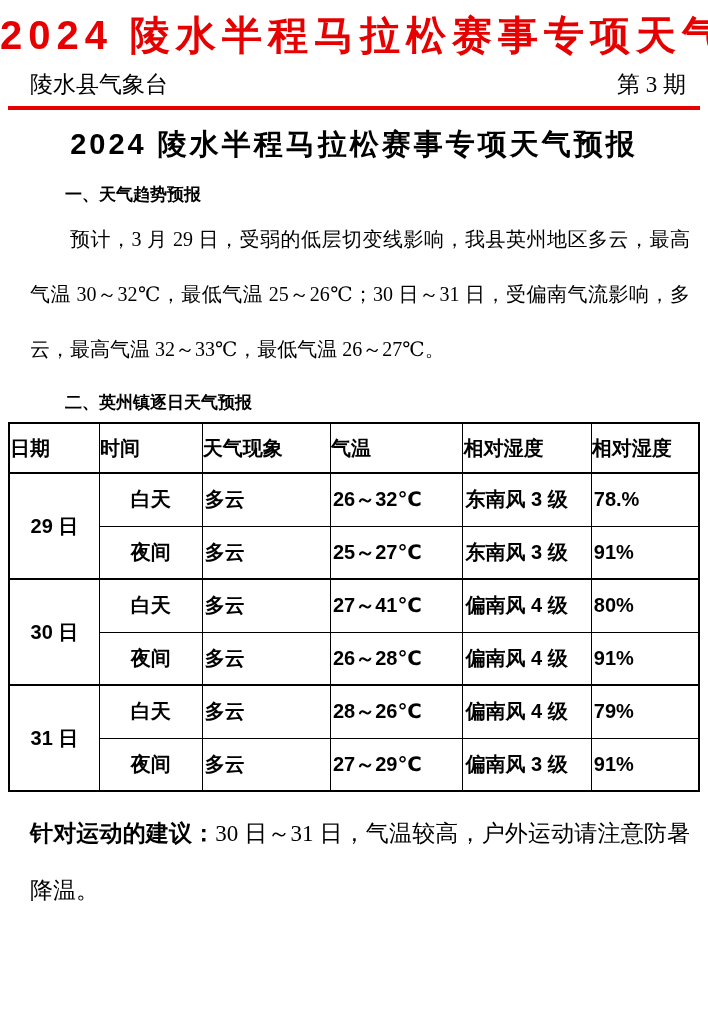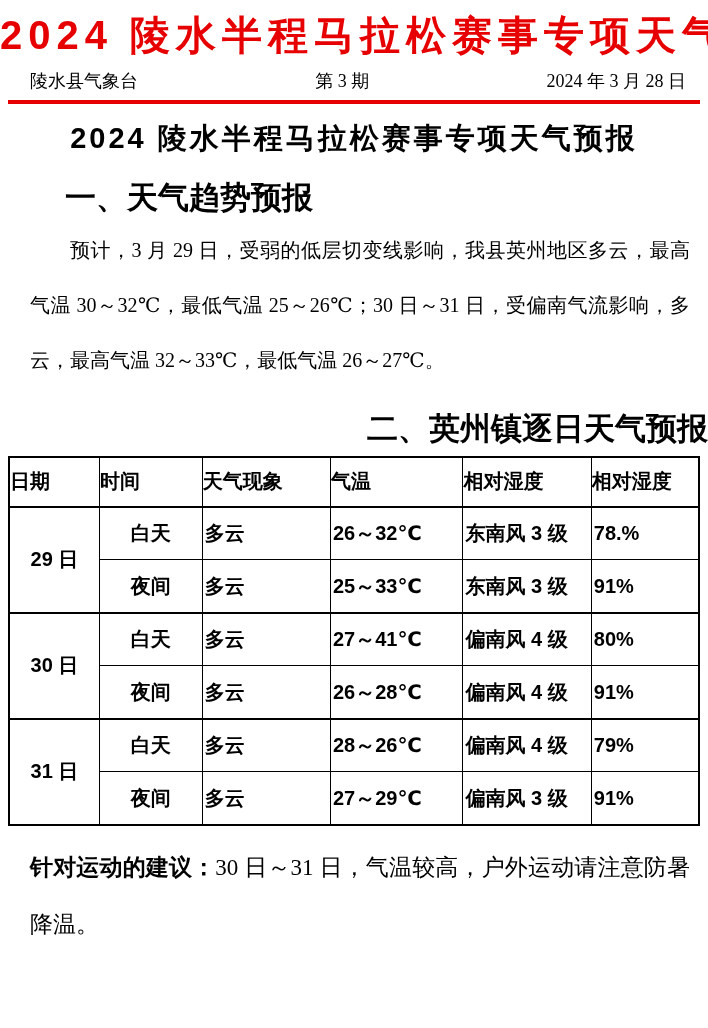--- a/index.html
+++ b/index.html
@@ -17,46 +17,46 @@
     font-weight: bold;
     font-size: 40px;
     letter-spacing: 6px;
     text-align: center;
     line-height: 1.15;
     white-space: nowrap;
   }
   .masthead-row {
     display: flex; justify-content: space-between; align-items: baseline;
     padding: 0 22px 0 30px; margin-top: 13px;
-    font-size: 18px; line-height: 1.2;
+    font-size: 23px; line-height: 1.2;
   }
   .red-rule {
     height: 4px; background: #e60000;
     margin: 7px 8px 0 8px;
   }
 
   .doc-title {
     margin-top: 17px;
     text-align: center;
     font-family: "Liberation Sans", "DejaVu Sans", sans-serif;
     font-weight: 600;
     font-size: 29px;
     letter-spacing: 3px;
     line-height: 1.2;
   }
 
   .section-heading {
     font-family: "Liberation Sans", "DejaVu Sans", sans-serif;
     font-weight: bold;
-    font-size: 31px;
+    font-size: 17px;
     margin-left: 65px;
     line-height: 1.2;
   }
   .s1 { margin-top: 24px; }
-  .s2 { margin-top: 22px; margin-bottom: 9px; text-align: right; }
+  .s2 { margin-top: 16px; margin-bottom: 9px; }
 
   .trend-paragraph {
     margin: 6px 18px 0 30px;
     font-size: 20px;
     line-height: 55px;
     text-indent: 2em;
     text-align: justify;
   }
 
   table.forecast {
@@ -93,21 +93,20 @@
 </head>
 <body>
 
 <div class="page">
 
   <div class="masthead-title">2024 陵水半程马拉松赛事专项天气预报</div>
 
   <div class="masthead-row">
     <span>陵水县气象台</span>
     <span>第 3 期</span>
-    <span>2024 年 3 月 28 日</span>
   </div>
 
   <div class="red-rule"></div>
 
   <div class="doc-title">2024 陵水半程马拉松赛事专项天气预报</div>
 
   <div class="section-heading s1">一、天气趋势预报</div>
 
   <p class="trend-paragraph">预计，3 月 29 日，受弱的低层切变线影响，我县英州地区多云，最高气温 30～32℃，最低气温 25～26℃；30 日～31 日，受偏南气流影响，多云，最高气温 32～33℃，最低气温 26～27℃。</p>
 
@@ -137,21 +136,21 @@
         <td class="c-date" rowspan="2">29 日</td>
         <td class="c-time">白天</td>
         <td class="c-weather">多云</td>
         <td class="c-temp">26～32℃</td>
         <td class="c-wind">东南风 3 级</td>
         <td class="c-hum">78.%</td>
       </tr>
       <tr>
         <td class="c-time">夜间</td>
         <td class="c-weather">多云</td>
-        <td class="c-temp">25～33℃</td>
+        <td class="c-temp">25～27℃</td>
         <td class="c-wind">东南风 3 级</td>
         <td class="c-hum">91%</td>
       </tr>
       <tr class="row-day-start">
         <td class="c-date" rowspan="2">30 日</td>
         <td class="c-time">白天</td>
         <td class="c-weather">多云</td>
         <td class="c-temp">27～41℃</td>
         <td class="c-wind">偏南风 4 级</td>
         <td class="c-hum">80%</td>

